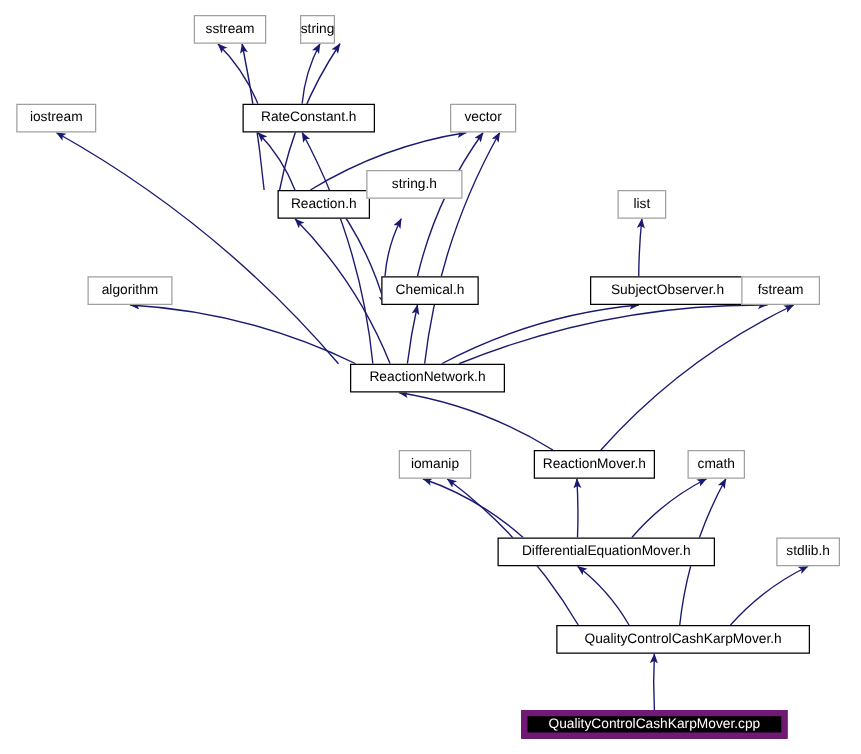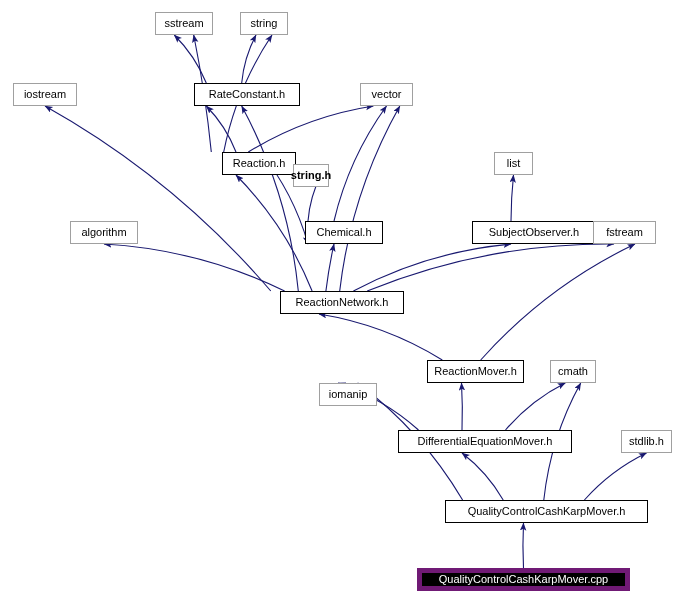--- a/index.html
+++ b/index.html
@@ -82,57 +82,57 @@
         <path d="M503.2,500.0 Q487.3,472.4 462.0,453.0" marker-end="url(#arrow)"></path>
         <path d="M543.8,500.0 Q550.5,437.8 580.7,383.0" marker-end="url(#arrow)"></path>
         <path d="M584.4,500.0 Q610.8,470.3 646.5,453.0" marker-end="url(#arrow)"></path>
         <path d="M523.5,568.0 Q522.4,545.5 523.5,523.0" marker-end="url(#arrow)"></path>
       </g>
   </svg>
   <div id="nodes">
       <div class="node system" style="left: 155px; top: 12px; width: 58px; height: 23px;">
         <span>sstream</span>
       </div>
-      <div class="node system" style="left: 240px; top: 12px; width: 48px; height: 23px;">
+      <div class="node system" style="left: 240px; top: 12px; width: 28px; height: 23px;">
         <span>string</span>
       </div>
       <div class="node system" style="left: 13px; top: 83px; width: 64px; height: 23px;">
         <span>iostream</span>
       </div>
       <div class="node local" style="left: 171px; top: 83px; width: 106px; height: 23px;">
         <span>RateConstant.h</span>
       </div>
       <div class="node system" style="left: 360px; top: 83px; width: 53px; height: 23px;">
         <span>vector</span>
       </div>
       <div class="node local" style="left: 199px; top: 152px; width: 74px; height: 23px;">
         <span>Reaction.h</span>
       </div>
-      <div class="node system" style="left: 293px; top: 164px; width: 36px; height: 23px; font-weight: bold;">
+      <div class="node system" style="left: 293px; top: 136px; width: 77px; height: 23px;">
         <span>string.h</span>
       </div>
       <div class="node system" style="left: 494px; top: 152px; width: 39px; height: 23px;">
         <span>list</span>
       </div>
       <div class="node system" style="left: 70px; top: 221px; width: 68px; height: 23px;">
         <span>algorithm</span>
       </div>
       <div class="node local" style="left: 282px; top: 221px; width: 78px; height: 23px;">
         <span>Chemical.h</span>
       </div>
       <div class="node local" style="left: 449px; top: 221px; width: 124px; height: 23px;">
         <span>SubjectObserver.h</span>
       </div>
       <div class="node system" style="left: 593px; top: 221px; width: 63px; height: 23px;">
         <span>fstream</span>
       </div>
       <div class="node local" style="left: 257px; top: 291px; width: 124px; height: 23px;">
         <span>ReactionNetwork.h</span>
       </div>
-      <div class="node system" style="left: 319px; top: 360px; width: 58px; height: 23px; margin-top: 23px;">
+      <div class="node system" style="left: 319px; top: 360px; width: 58px; height: 23px;">
         <span>iomanip</span>
       </div>
       <div class="node local" style="left: 404px; top: 360px; width: 97px; height: 23px;">
         <span>ReactionMover.h</span>
       </div>
       <div class="node system" style="left: 550px; top: 360px; width: 46px; height: 23px;">
         <span>cmath</span>
       </div>
       <div class="node local" style="left: 375px; top: 430px; width: 174px; height: 23px;">
         <span>DifferentialEquationMover.h</span>

